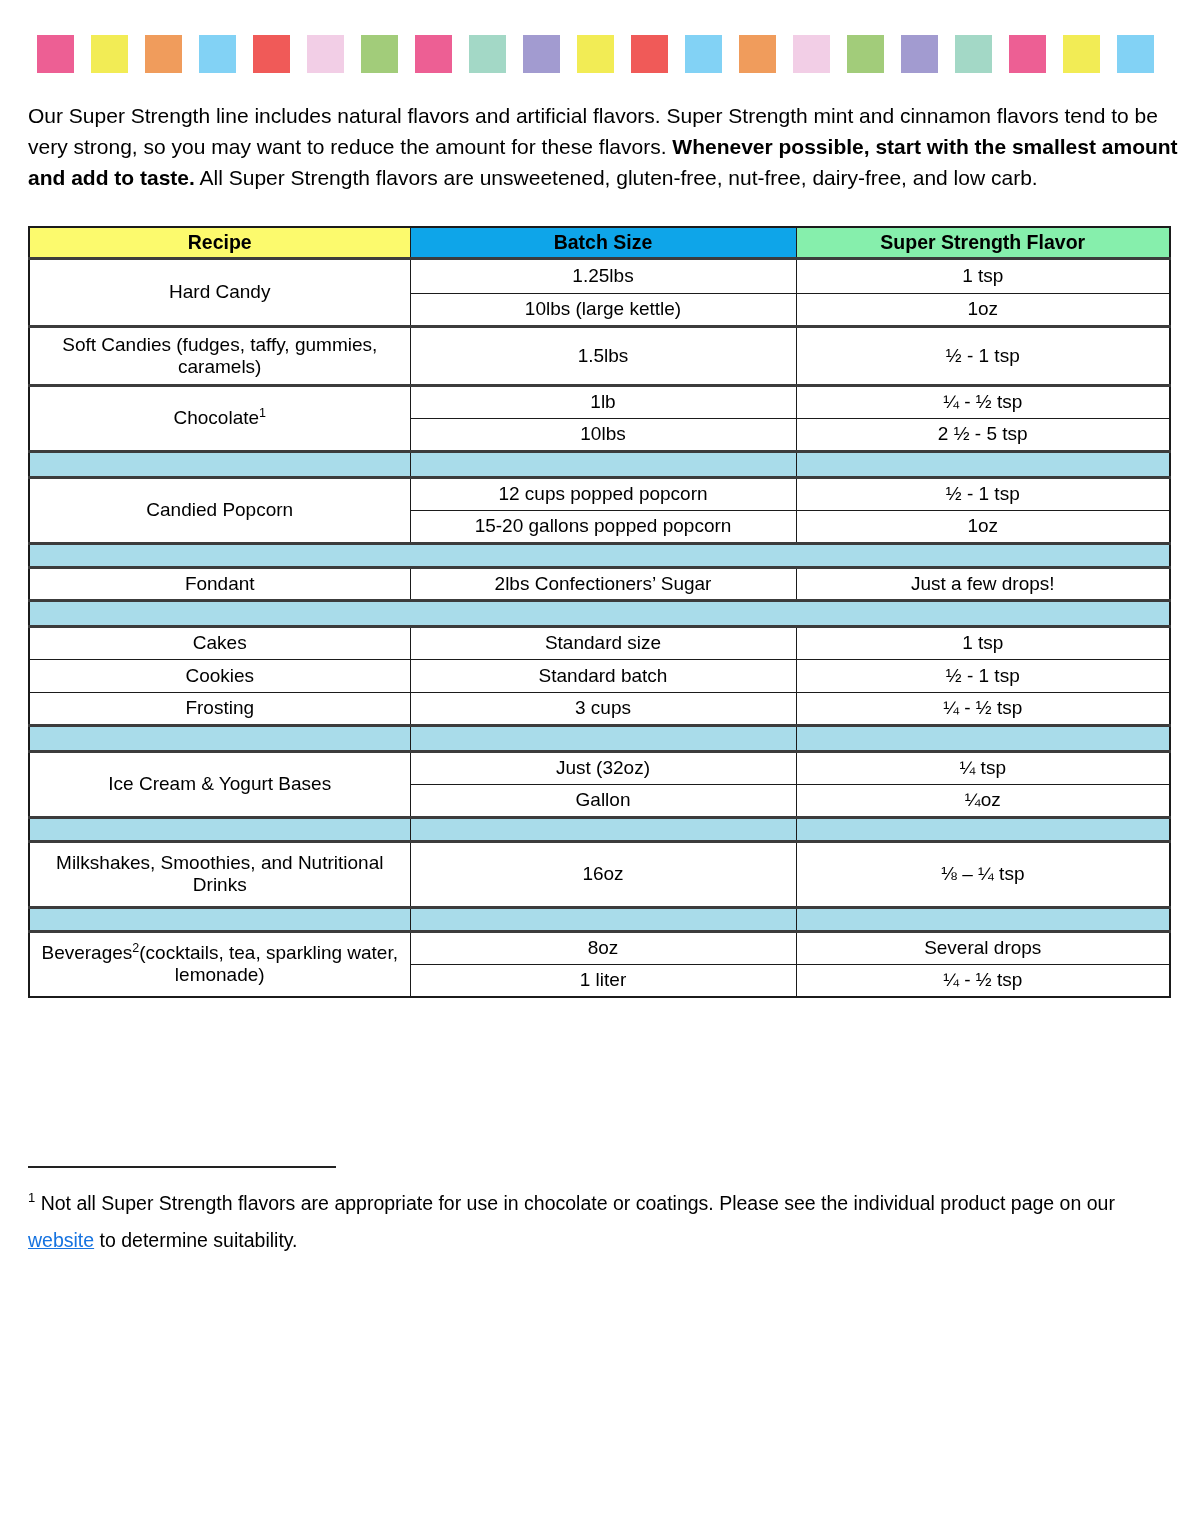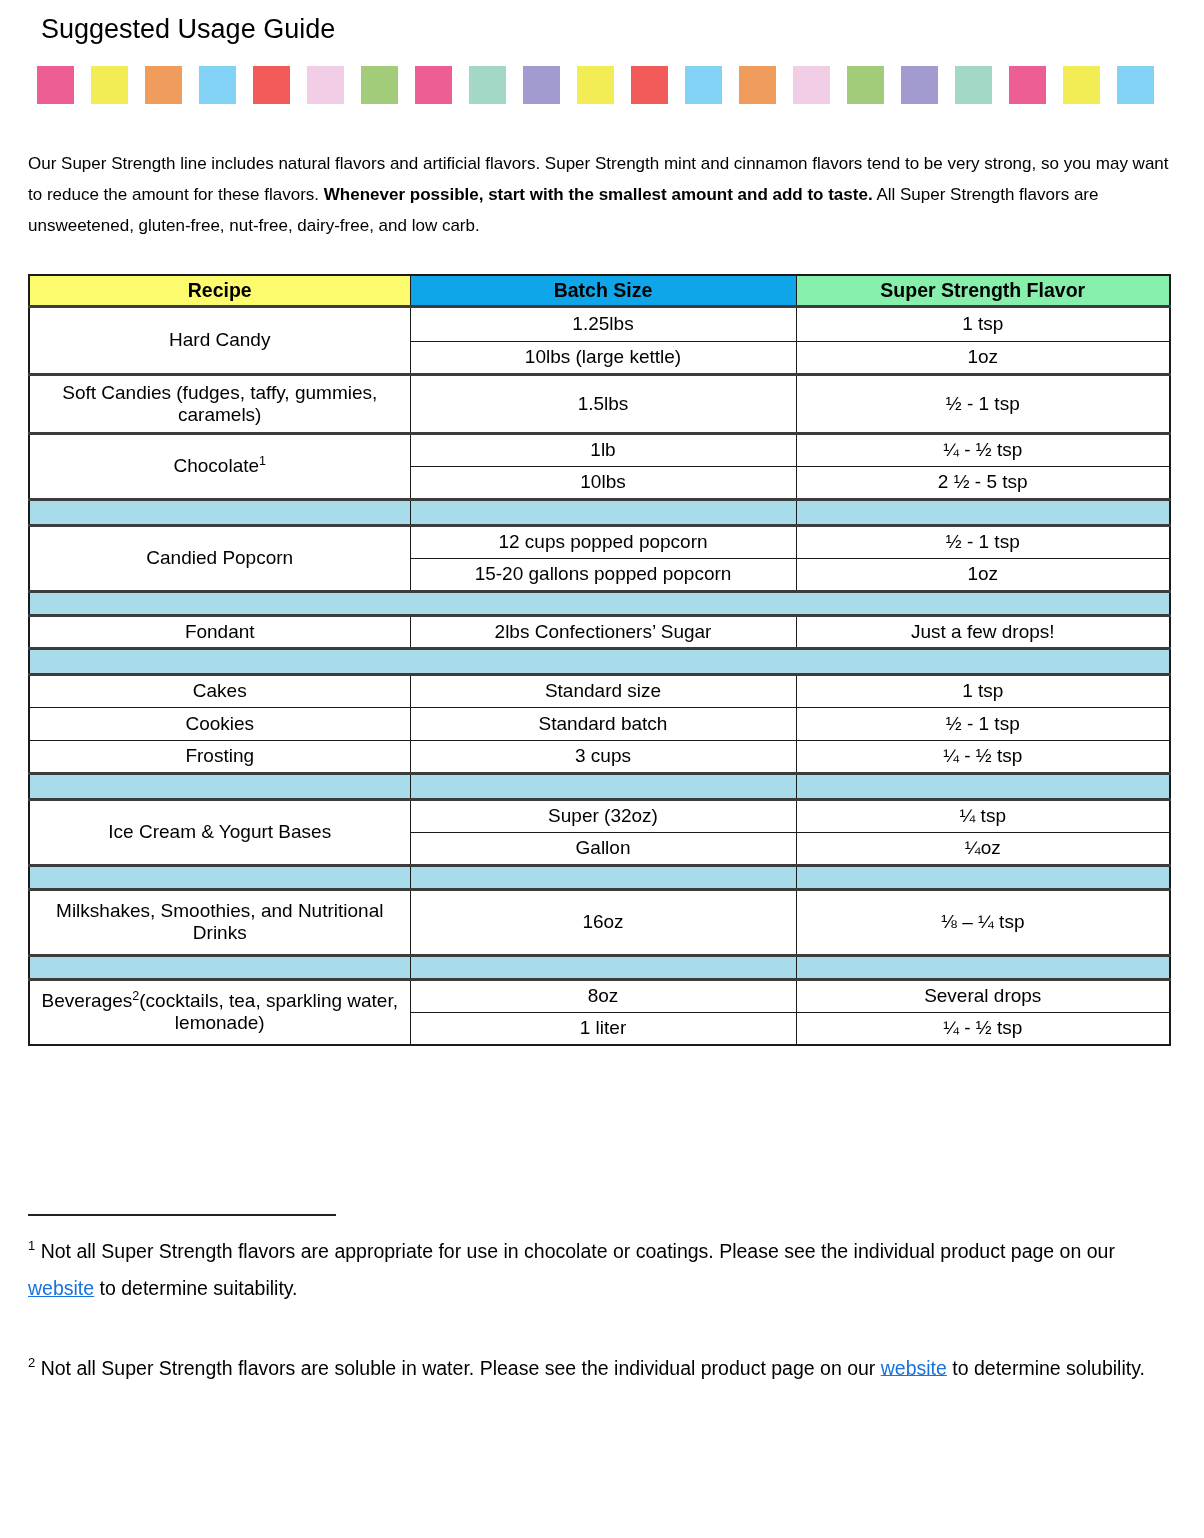--- a/index.html
+++ b/index.html
@@ -13,21 +13,21 @@
   
   .title-row{margin-top:14px;display:flex;align-items:baseline;}
   .title-main{font-size:45px;letter-spacing:-0.5px;font-weight:400;}
   .title-sub{font-size:27px;margin-left:13px;font-weight:400;}
 
   
   .squares{display:flex;gap:17px;margin:21px 0 0 9px;}
   .sq{width:37px;height:38px;flex:0 0 auto;}
 
   
-  .intro{margin-top:44px;font-size:17px;line-height:31px;width:1150px;}
+  .intro{margin-top:27px;font-size:21px;line-height:31px;width:1150px;}
   .intro b{font-weight:700;}
 
   
   table.usage{
     margin-top:33px;border-collapse:collapse;table-layout:fixed;
     width:1141px;font-size:19px;border:2.5px solid #1b1b1b;
   }
   .usage th,.usage td{
     border:1.6px solid #1b1b1b;text-align:center;vertical-align:middle;
     padding:1px 6px;overflow:hidden;
@@ -45,21 +45,20 @@
   .footnote + .footnote{margin-top:37px;}
   .footnote sup{font-size:13px;}
   .footnote a{text-decoration:underline;}
 </style>
 </head>
 <body>
 
 <div class="content">
 
   <div class="title-row">
-    <span class="title-sub">Suggested Usage Guide</span>
   </div>
 
   <div class="squares">
       <div class="sq" style="background: rgb(237, 95, 148);"></div>
       <div class="sq" style="background: rgb(242, 236, 85);"></div>
       <div class="sq" style="background: rgb(240, 156, 92);"></div>
       <div class="sq" style="background: rgb(130, 210, 245);"></div>
       <div class="sq" style="background: rgb(240, 90, 88);"></div>
       <div class="sq" style="background: rgb(242, 206, 230);"></div>
       <div class="sq" style="background: rgb(162, 204, 122);"></div>
@@ -168,21 +167,21 @@
     </tr>
 
     <tr class="spacer h26">
       <td style="background: rgb(169, 220, 234);"></td>
       <td style="background: rgb(169, 220, 234);"></td>
       <td style="background: rgb(169, 220, 234);"></td>
     </tr>
 
     <tr class="h33">
       <td rowspan="2">Ice Cream &amp; Yogurt Bases</td>
-      <td>Super (32oz)</td>
+      <td>Just (32oz)</td>
       <td>¼ tsp</td>
     </tr>
     <tr class="h33">
       <td>Gallon</td>
       <td>¼oz</td>
     </tr>
 
     <tr class="spacer h24">
       <td style="background: rgb(169, 220, 234);"></td>
       <td style="background: rgb(169, 220, 234);"></td>
@@ -210,15 +209,14 @@
       <td>1 liter</td>
       <td>¼ - ½ tsp</td>
     </tr>
   </tbody>
     </table>
 
   <hr class="footnote-sep">
 
   <p class="footnote"><sup>1</sup><span> Not all Super Strength flavors are appropriate for use in chocolate or coatings. Please see the individual product page on our </span><a href="#" class="fn-link" style="color: rgb(22, 115, 224);">website</a><span> to determine suitability.</span></p>
 
-  <p class="footnote"><sup>2</sup><span> Not all Super Strength flavors are soluble in water. Please see the individual product page on our </span><a href="#" class="fn-link" style="color: rgb(22, 115, 224);">website</a><span> to determine solubility.</span></p>
 
 </div>
 
 </body></html>

